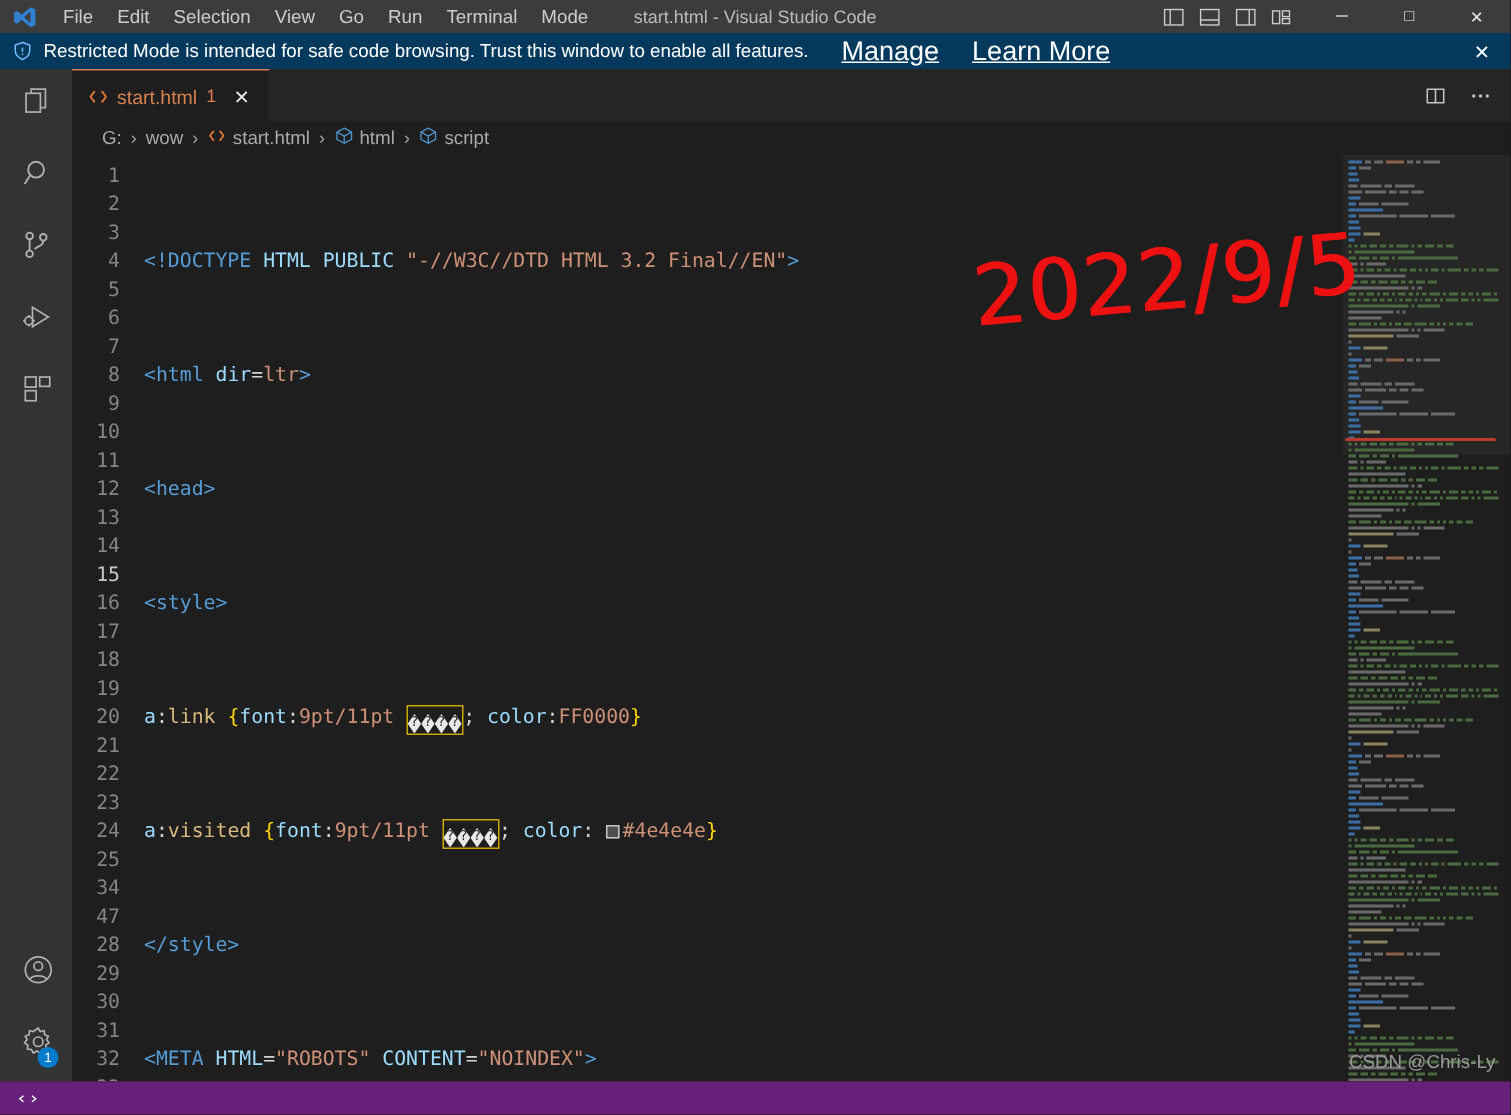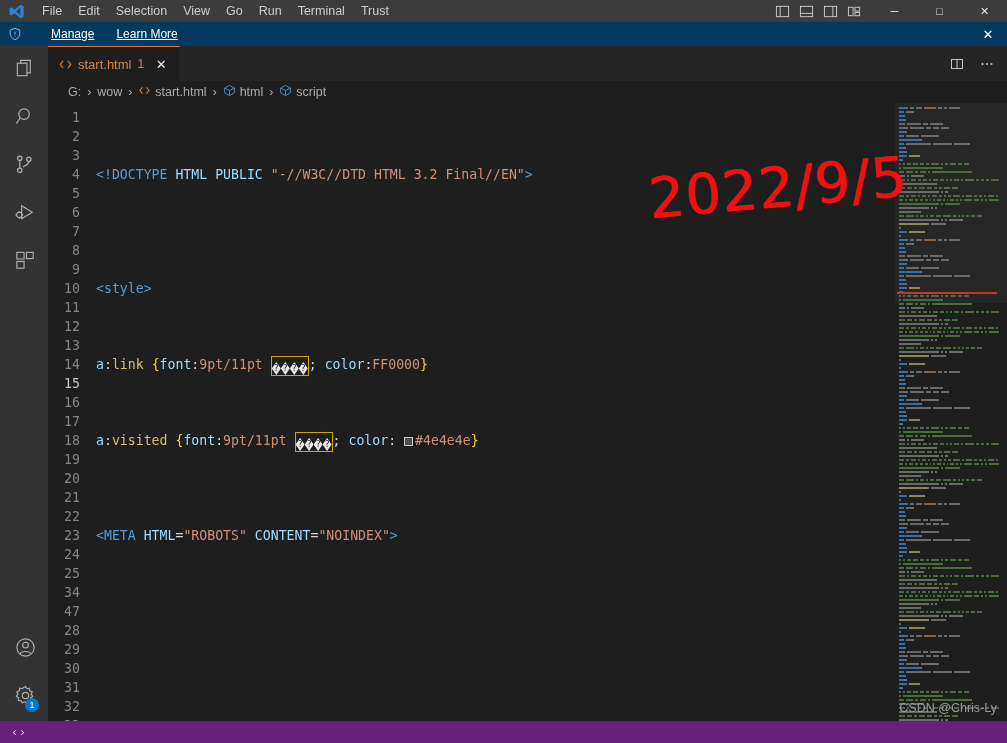--- a/index.html
+++ b/index.html
@@ -49,21 +49,21 @@
     background: #04395e;
     display: flex; align-items: center;
     color: #ffffff; font-size: 12.5px;
     padding: 0 8px;
     position: relative;
     z-index: 19;
   }
   .banner-icon { margin-right: 7px; display: flex; align-items: center; }
   .banner-link {
     color: #ffffff; text-decoration: underline; margin-left: 22px; cursor: pointer;
-    font-size: 12px;
+    font-size: 18px;
   }
   .banner-close {
     margin-left: auto; width: 22px; height: 22px;
     display: flex; align-items: center; justify-content: center;
     color: #ffffff; font-size: 13px; cursor: pointer;
   }
 
   
   .body-row { flex: 1; display: flex; min-height: 0; }
 
@@ -264,22 +264,23 @@
       </svg>
     </div>
     <div class="menu-items">
       <div class="menu-item">File</div>
       <div class="menu-item">Edit</div>
       <div class="menu-item">Selection</div>
       <div class="menu-item">View</div>
       <div class="menu-item">Go</div>
       <div class="menu-item">Run</div>
       <div class="menu-item">Terminal</div>
-      <div class="menu-item">Trust</div>
+      <div class="menu-item">Mode</div>
     </div>
+    <div class="title-center">start.html - Visual Studio Code</div>
     <div class="titlebar-right">
       <div class="layout-icons">
         <div class="layout-btn">
           <svg width="15" height="15" viewBox="0 0 16 16" fill="none" stroke="#cccccc" stroke-width="1">
             <rect x="1.5" y="2.5" width="13" height="11"></rect>
               <line x1="5.5" y1="2.5" x2="5.5" y2="13.5"></line>
           </svg>
         </div>
         <div class="layout-btn">
           <svg width="15" height="15" viewBox="0 0 16 16" fill="none" stroke="#cccccc" stroke-width="1">
@@ -308,20 +309,21 @@
   </div>
 
   <div class="banner">
     <span class="banner-icon">
       <svg width="14" height="14" viewBox="0 0 16 16" fill="none" stroke="#75beff" stroke-width="1.1">
         <path d="M8 1.5 L13.5 3.5 v4.2 c0 3.3 -2.6 5.6 -5.5 6.8 C5.1 13.3 2.5 11 2.5 7.7 V3.5 z"></path>
         <line x1="8" y1="5.3" x2="8" y2="8.6"></line>
           <circle cx="8" cy="10.4" r="0.6" fill="#75beff" stroke="none"></circle>
       </svg>
     </span>
+    <span>Restricted Mode is intended for safe code browsing. Trust this window to enable all features.</span>
     <span class="banner-link">Manage</span>
     <span class="banner-link">Learn More</span>
     <span class="banner-close">✕</span>
   </div>
 
   <div class="body-row">
 
     <div class="activitybar">
       <div class="act-item">
         <span>
@@ -502,28 +504,31 @@
           <div class="ln">30</div>
           <div class="ln">31</div>
           <div class="ln">32</div>
           <div class="ln">33</div>
         </div>
 
         <div class="code-lines">
           
           <div class="cl"><span class="t-tag">&lt;!DOCTYPE</span><span class="t-plain"> </span><span class="t-attr">HTML</span><span class="t-plain"> </span><span class="t-attr">PUBLIC</span><span class="t-plain"> </span><span class="t-str">"-//W3C//DTD HTML 3.2 Final//EN"</span><span class="t-tag">&gt;</span></div>
           
-          
+          <div class="cl"><span class="t-tag">&lt;html</span><span class="t-plain"> </span><span class="t-attr">dir</span><span class="t-plain">=</span><span class="t-str">ltr</span><span class="t-tag">&gt;</span></div>
+          
+          <div class="cl"><span class="t-tag">&lt;head&gt;</span></div>
           
           <div class="cl"><span class="t-tag">&lt;style&gt;</span></div>
           
           <div class="cl"><span class="t-var">a</span><span class="t-plain">:</span><span class="t-css-sel">link</span><span class="t-plain"> </span><span class="t-brace">{</span><span class="t-css-prop">font</span><span class="t-plain">:</span><span class="t-css-val">9pt/11pt</span><span class="t-plain"> </span><span class="bad"><span class="repl">?</span><span class="repl">?</span><span class="repl">?</span><span class="repl">?</span></span><span class="t-plain">; </span><span class="t-css-prop">color</span><span class="t-plain">:</span><span class="t-css-val">FF0000</span><span class="t-brace">}</span></div>
           
           <div class="cl"><span class="t-var">a</span><span class="t-plain">:</span><span class="t-css-sel">visited</span><span class="t-plain"> </span><span class="t-brace">{</span><span class="t-css-prop">font</span><span class="t-plain">:</span><span class="t-css-val">9pt/11pt</span><span class="t-plain"> </span><span class="bad"><span class="repl">?</span><span class="repl">?</span><span class="repl">?</span><span class="repl">?</span></span><span class="t-plain">; </span><span class="t-css-prop">color</span><span class="t-plain">: </span><span class="colorbox"></span><span class="t-css-val">#4e4e4e</span><span class="t-brace">}</span></div>
           
+          <div class="cl"><span class="t-tag">&lt;/style&gt;</span></div>
           
           <div class="cl"><span class="t-tag">&lt;META</span><span class="t-plain"> </span><span class="t-attr">HTML</span><span class="t-plain">=</span><span class="t-str">"ROBOTS"</span><span class="t-plain"> </span><span class="t-attr">CONTENT</span><span class="t-plain">=</span><span class="t-str">"NOINDEX"</span><span class="t-tag">&gt;</span></div>
           
           
           
           
           
           
           
           

